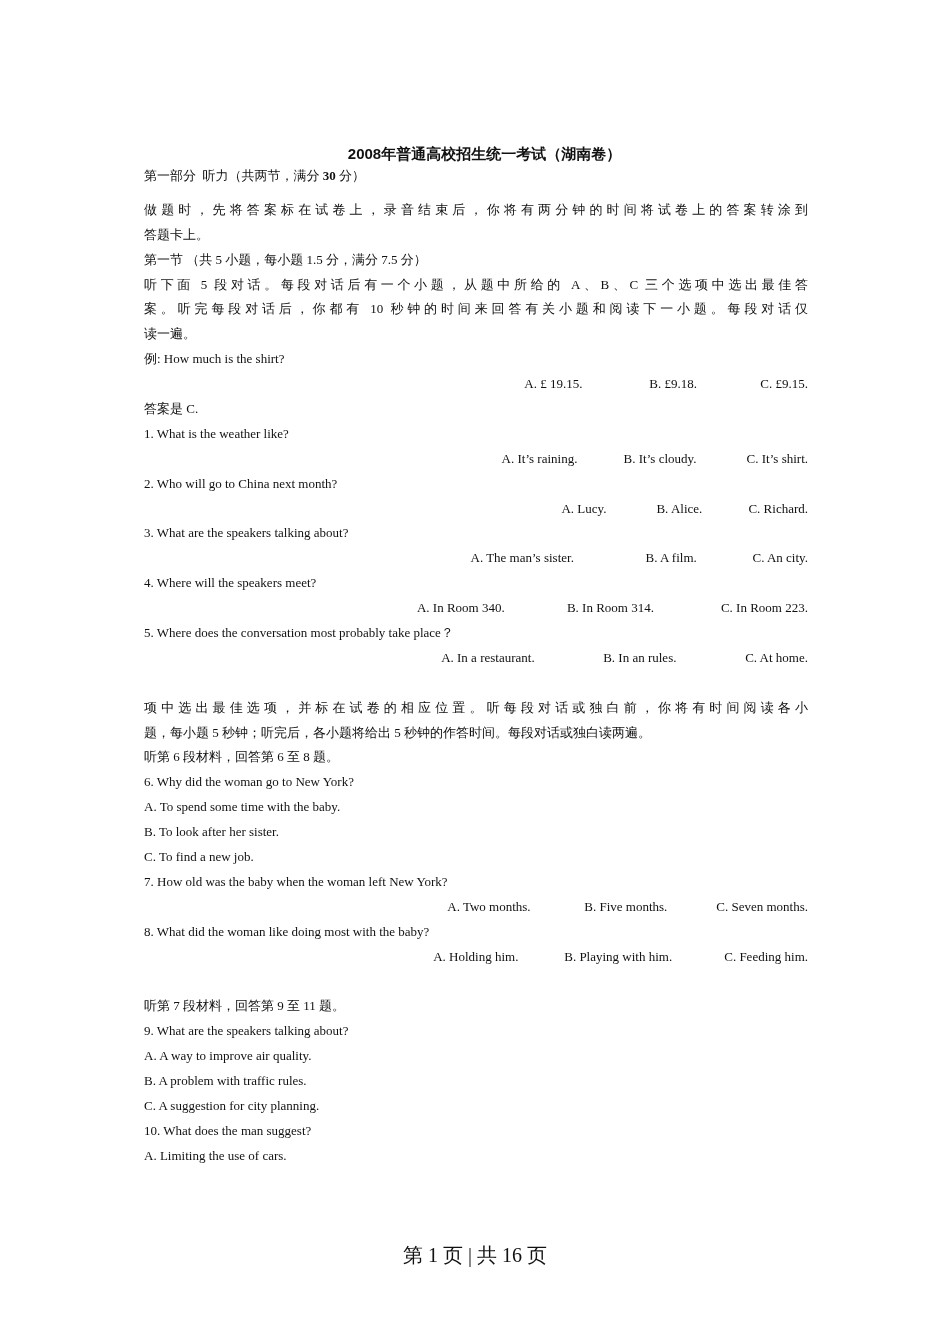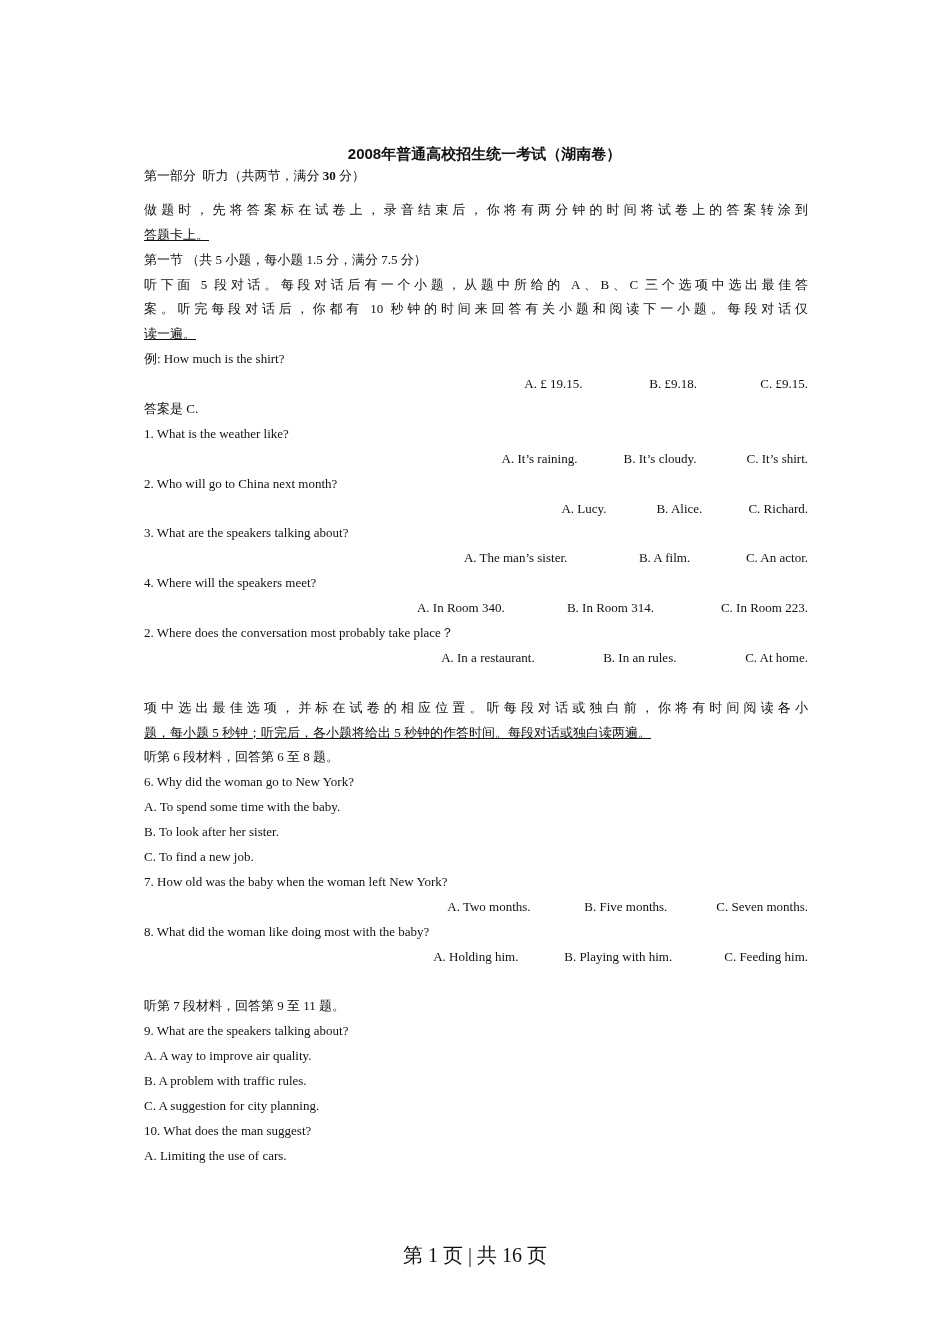--- a/index.html
+++ b/index.html
@@ -47,21 +47,20 @@
     }
     .para-line {
       display: block;
       white-space: nowrap;
       height: 24.9px;
       text-align: justify;
       text-align-last: justify;
     }
     .para-line.last {
       text-align-last: left;
-      text-decoration: underline;
     }
     .gap-small { height: 9px; }
     .gap-blank { height: 24.9px; }
     .options {
       display: flex;
       height: 24.9px;
       white-space: nowrap;
       justify-content: flex-end;
     }
     .options span { display: inline-block; }
@@ -121,31 +120,31 @@
     <div class="options">
       <span style="width:95px">A. Lucy.</span>
       <span style="width:92px">B. Alice.</span>
       <span>C. Richard.</span>
     </div>
 
     <div class="line">3. What are the speakers talking about?</div>
     <div class="options">
       <span style="width:175px">A. The man’s sister.</span>
       <span style="width:107px">B. A film.</span>
-      <span>C. An actor.</span>
+      <span>C. An city.</span>
     </div>
 
     <div class="line">4. Where will the speakers meet?</div>
     <div class="options">
       <span style="width:150px">A. In Room 340.</span>
       <span style="width:154px">B. In Room 314.</span>
       <span>C. In Room 223.</span>
     </div>
 
-    <div class="line">2. Where does the conversation most probably take place？</div>
+    <div class="line">5. Where does the conversation most probably take place？</div>
     <div class="options">
       <span style="width:162px">A. In a restaurant.</span>
       <span style="width:142px">B. In an rules.</span>
       <span>C. At home.</span>
     </div>
 
     <div class="gap-blank"></div>
 
 
     <div>

